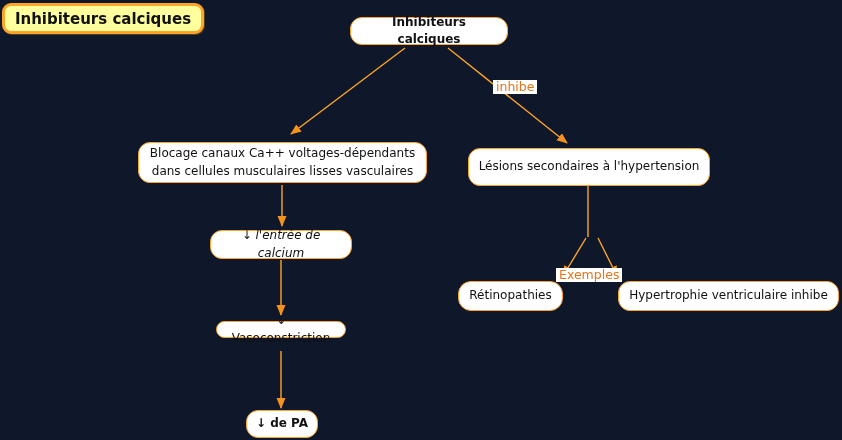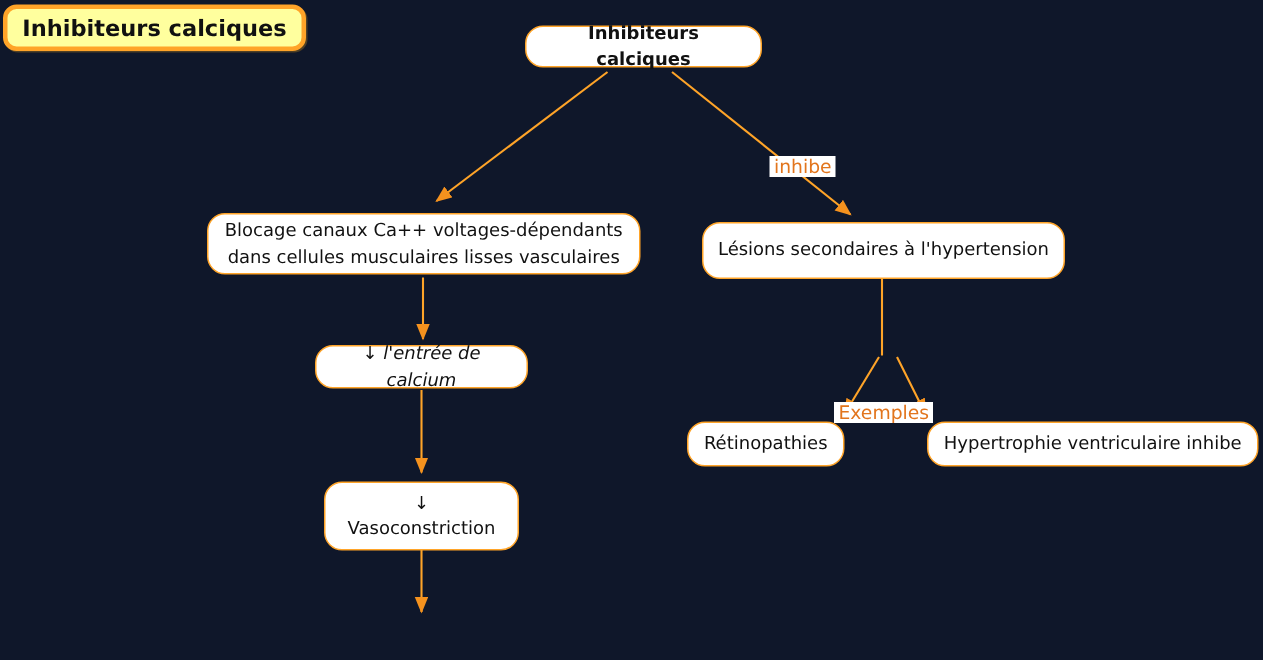--- a/index.html
+++ b/index.html
@@ -57,25 +57,25 @@
     font-size: 12.5px;
     padding: 0 3px;
     line-height: 14px;
     cursor: default;
   }
   
   .n-root        { left: 350px; top: 17px;  width: 158px; height: 28px; }
   .n-blocage     { left: 138px; top: 142px; width: 289px; height: 41px; border-radius: 12px; }
   .n-lesions     { left: 468px; top: 148px; width: 242px; height: 38px; }
   .n-entree      { left: 210px; top: 230px; width: 142px; height: 29px; font-style: italic; }
-  .n-vaso        { left: 216px; top: 321px; width: 130px; height: 46px; }
+  .n-vaso        { left: 216px; top: 321px; width: 130px; height: 17px; }
   .n-pa          { left: 246px; top: 410px; width: 72px;  height: 28px; }
-  .n-retino      { left: 458px; top: 281px; width: 105px; height: 30px; }
+  .n-retino      { left: 458px; top: 281px; width: 105px; height: 30px; border-radius: 13px; }
   .n-hyper       { left: 618px; top: 281px; width: 221px; height: 30px; }
-  .l-inhibe      { left: 493px; top: 104px; margin-left: 20px; }
+  .l-inhibe      { left: 493px; top: 80px; }
   .l-exemples    { left: 556px; top: 222px; margin-top: 46px; }
 </style>
 </head>
 <body>
 
 <div id="canvas">
 
   <svg id="links" width="842" height="440" viewBox="0 0 842 440">
     <defs>
       <marker id="ah" markerUnits="userSpaceOnUse" markerWidth="12" markerHeight="10" refX="10" refY="4.5" orient="auto">
@@ -95,19 +95,20 @@
   </svg>
 
   <div class="map-title">Inhibiteurs calciques</div>
 
   <div class="node bold n-root">Inhibiteurs calciques</div>
   <div class="node n-blocage">Blocage canaux Ca++ voltages-dépendants
 dans cellules musculaires lisses vasculaires</div>
   <div class="node n-lesions">Lésions secondaires à l'hypertension</div>
   <div class="node n-entree">↓ l'entrée de calcium</div>
   <div class="node n-vaso">↓ Vasoconstriction</div>
+  <div class="node bold n-pa">↓ de PA</div>
   <div class="node n-retino">Rétinopathies</div>
   <div class="node n-hyper">Hypertrophie ventriculaire inhibe</div>
 
   <div class="link-label l-inhibe">inhibe</div>
   <div class="link-label l-exemples">Exemples</div>
 
 </div>
 
 </body></html>

